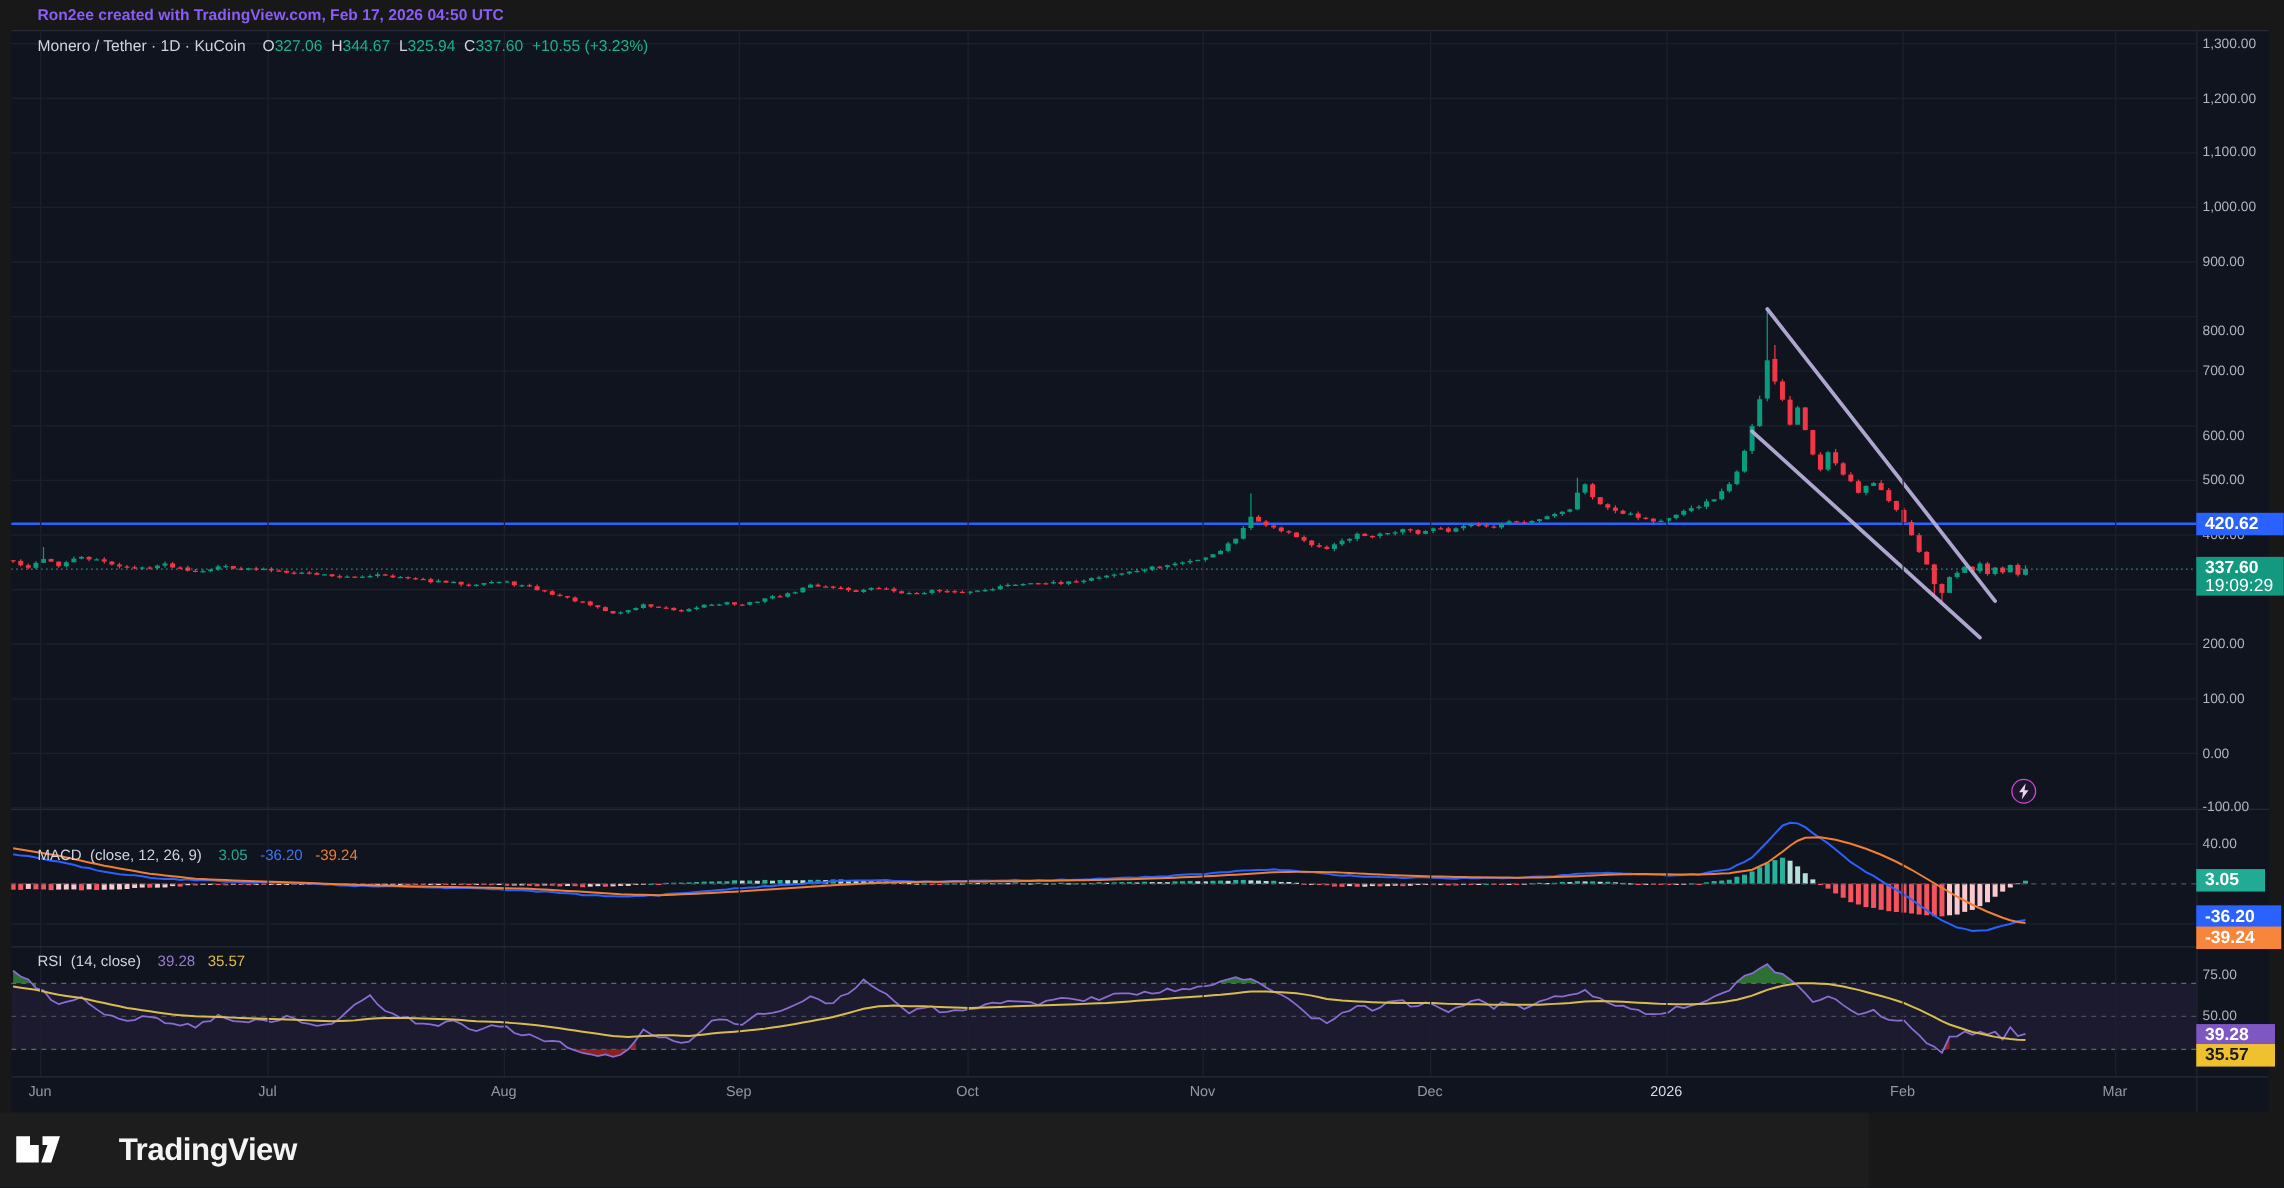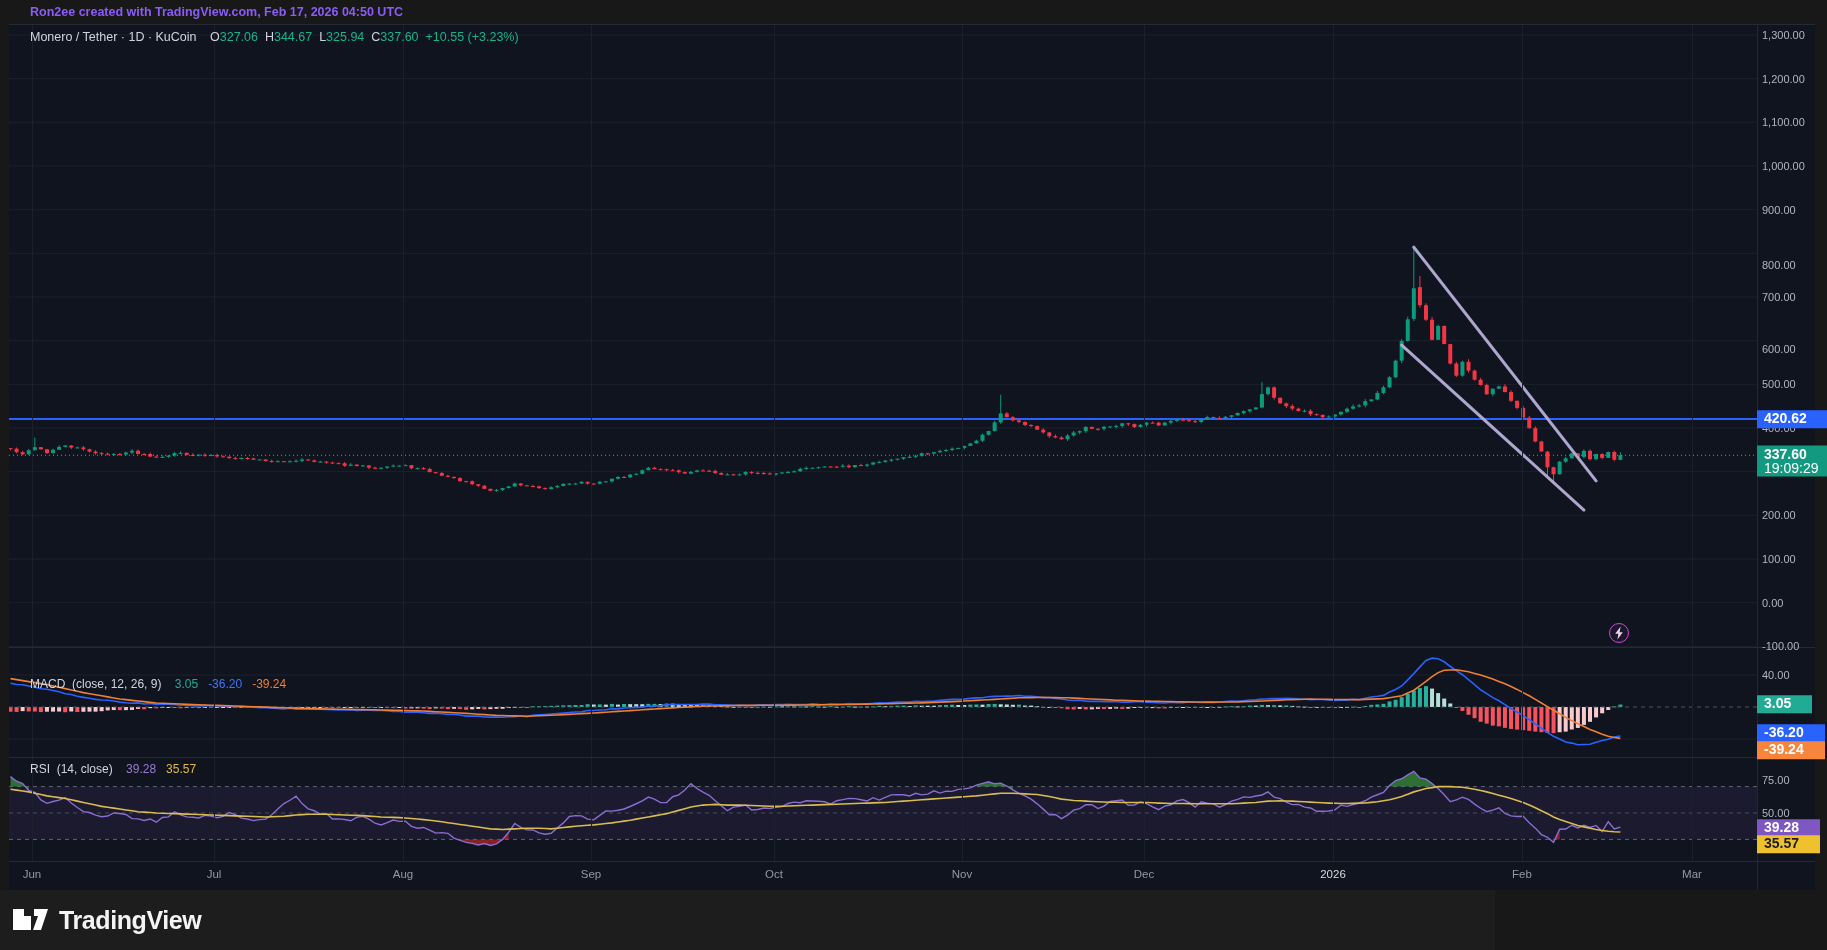--- a/index.html
+++ b/index.html
@@ -14,21 +14,21 @@
   .axis-label{position:absolute;left:1762px;transform:translateY(-50%);font-size:11px;color:#b2b5be;z-index:4;white-space:nowrap;}
   .month-label{position:absolute;transform:translateX(-50%);top:868px;font-size:11.5px;color:#9598a1;z-index:4;}
   .month-label.major{color:#d8dbe0;}
   .badge{position:absolute;left:1757px;transform:translateY(-50%);min-width:53px;box-sizing:border-box;
     padding:2px 21px 2px 7px;font-size:14px;font-weight:700;color:#fff;z-index:7;line-height:13.5px;}
   .badge.dark{color:#1b1b1b;}
   #lightning-btn{position:absolute;left:1609px;top:623px;width:20px;height:20px;border-radius:50%;
     border:1.6px solid #cb48d6;box-sizing:border-box;z-index:7;display:flex;align-items:center;justify-content:center;
     background:rgba(203,72,214,0.06);cursor:pointer;}
   #bottombar{position:absolute;left:0;top:890px;width:1495px;height:60px;background:#1d1d1d;z-index:3;
-    display:flex;align-items:center;}
+    display:flex;align-items:center;gap:36px;}
   #tv-wordmark{color:#f4f4f4;font-size:25px;font-weight:700;letter-spacing:-0.4px;margin-left:9px;}
   .vline{position:absolute;top:24px;left:1757px;width:1px;height:866px;background:#232734;z-index:2;}
 </style>
 </head>
 <body>
 <div id="stage">
 
   <div id="topbar">
     <span>Ron2ee created with TradingView.com, Feb 17, 2026 04:50 UTC</span>
   </div>

